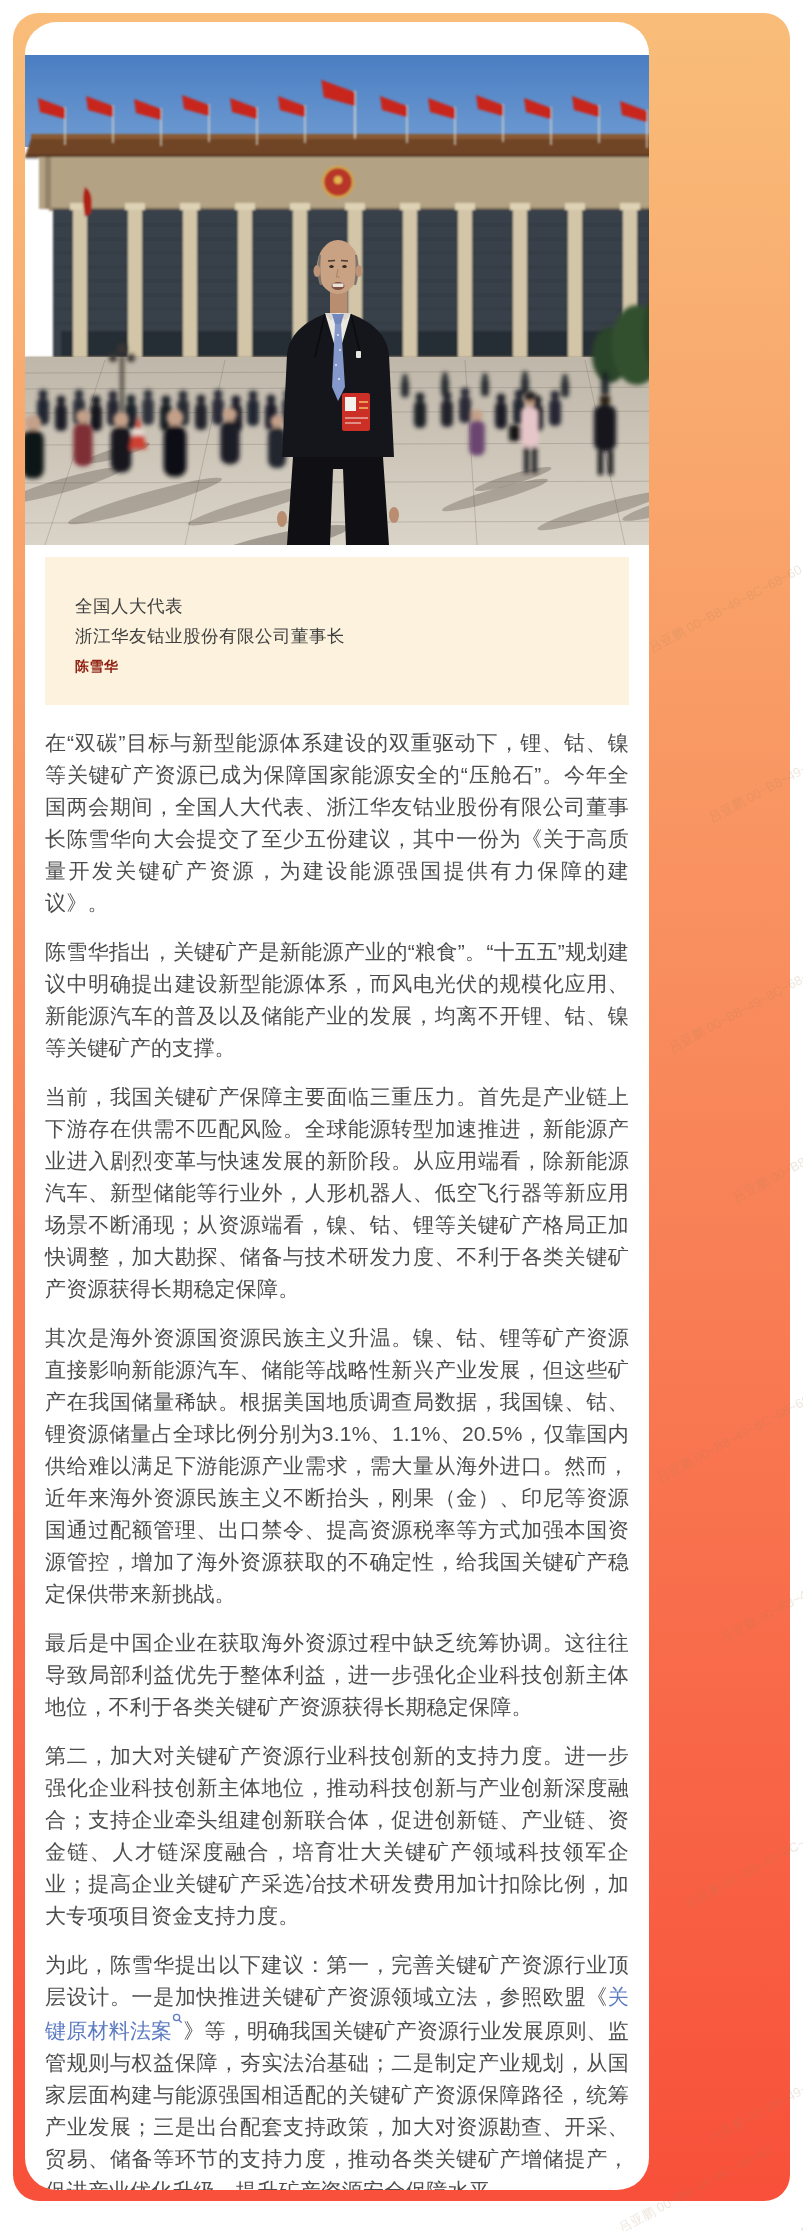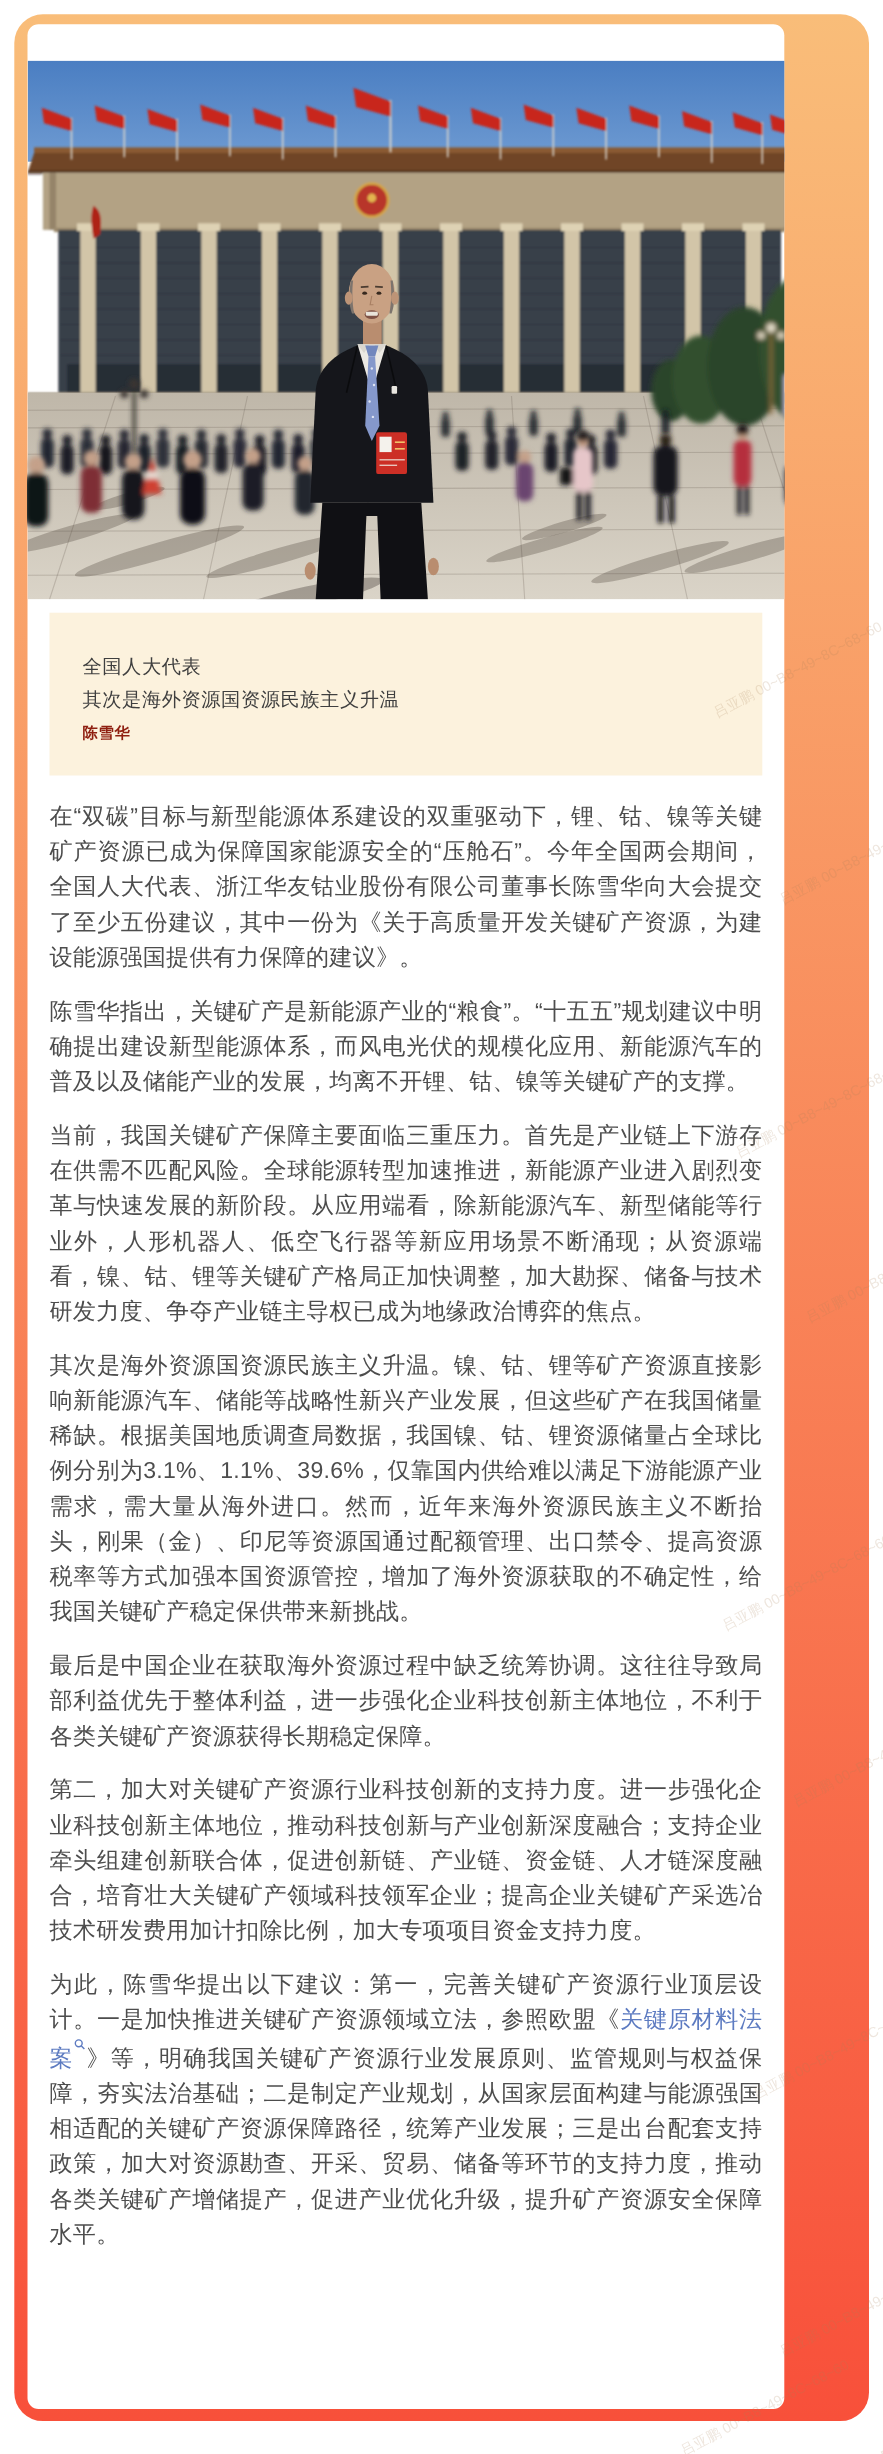--- a/index.html
+++ b/index.html
@@ -1,21 +1,21 @@
 <!DOCTYPE html>
 <html style="--frame-top: #f9bd79; --frame-bottom: #f8503a; --card-bg: #ffffff; --caption-bg: #fcf2dd; --caption-text: #3f3f3f; --name-red: #8f1f10; --body-text: #4d4d4d; --link-blue: #5d7bc1;"><head>
 <meta charset="utf-8">
 <style>
   html,body{margin:0;padding:0}
   body{width:803px;height:2231px;background:#ffffff;position:relative;overflow:hidden;
        font-family:"Liberation Sans","DejaVu Sans",sans-serif}
   .frame{position:absolute;left:13px;top:13px;width:777px;height:2188px;border-radius:26px;
          background:linear-gradient(180deg,var(--frame-top,#f9bd79) 0%,var(--frame-bottom,#f8503a) 100%);
          padding:9px 12px 11px;box-sizing:border-box}
-  .card{width:688px;height:2168px;background:var(--card-bg,#ffffff);border-radius:10px;
+  .card{width:624px;height:2168px;background:var(--card-bg,#ffffff);border-radius:32px;
         overflow:hidden;box-sizing:border-box}
   .photo-wrap{width:713px;height:490px;margin:33px auto 0;display:block;overflow:hidden}
   .caption{margin:12px 20px 0;background:var(--caption-bg,#fcf2dd);height:148px;
            box-sizing:border-box;padding:34px 30px 0}
   .caption .cap-line{font-size:17.5px;line-height:30px;color:var(--caption-text,#3f3f3f);letter-spacing:.5px}
   .caption .cap-name{font-size:14px;line-height:30px;font-weight:bold;color:var(--name-red,#8f1f10);letter-spacing:.5px}
   .bodytxt{margin:0 20px;padding:22px 0 40px}
   .bodytxt p{margin:0 0 17px;font-size:21px;line-height:32px;color:var(--body-text,#4d4d4d);
              text-align:justify;letter-spacing:.2px}
   .lnk{color:var(--link-blue,#5d7bc1);text-decoration:none;cursor:pointer}
@@ -298,29 +298,29 @@
           <ellipse cx="319.5" cy="211.5" rx="2.2" ry="1.5" fill="#37291f"></ellipse>
           <path d="M313,214 L311.5,222 L314.5,222" stroke="#a87f63" stroke-width="1" fill="none"></path>
           <ellipse cx="313" cy="231" rx="6.5" ry="4" fill="#7e5144"></ellipse>
           <rect x="307.5" y="228.5" width="11" height="3.5" rx="1" fill="#e9e4da"></rect>
         </g>
       </svg>
     </div>
 
     <div class="caption">
       <div class="cap-line">全国人大代表</div>
-      <div class="cap-line">其次是海外资源国资源民族主义升温</div>
+      <div class="cap-line">浙江华友钴业股份有限公司董事长</div>
       <div class="cap-name">陈雪华</div>
     </div>
 
     <div class="bodytxt">
       <p>在“双碳”目标与新型能源体系建设的双重驱动下，锂、钴、镍等关键矿产资源已成为保障国家能源安全的“压舱石”。今年全国两会期间，全国人大代表、浙江华友钴业股份有限公司董事长陈雪华向大会提交了至少五份建议，其中一份为《关于高质量开发关键矿产资源，为建设能源强国提供有力保障的建议》。</p>
       <p>陈雪华指出，关键矿产是新能源产业的“粮食”。“十五五”规划建议中明确提出建设新型能源体系，而风电光伏的规模化应用、新能源汽车的普及以及储能产业的发展，均离不开锂、钴、镍等关键矿产的支撑。</p>
-      <p>当前，我国关键矿产保障主要面临三重压力。首先是产业链上下游存在供需不匹配风险。全球能源转型加速推进，新能源产业进入剧烈变革与快速发展的新阶段。从应用端看，除新能源汽车、新型储能等行业外，人形机器人、低空飞行器等新应用场景不断涌现；从资源端看，镍、钴、锂等关键矿产格局正加快调整，加大勘探、储备与技术研发力度、争夺产业链主导权已成为地缘政治博弈的焦点。</p>
-      <p>其次是海外资源国资源民族主义升温。镍、钴、锂等矿产资源直接影响新能源汽车、储能等战略性新兴产业发展，但这些矿产在我国储量稀缺。根据美国地质调查局数据，我国镍、钴、锂资源储量占全球比例分别为3.1%、1.1%、39.6%，仅靠国内供给难以满足下游能源产业需求，需大量从海外进口。然而，近年来海外资源民族主义不断抬头，刚果（金）、印尼等资源国通过配额管理、出口禁令、提高资源税率等方式加强本国资源管控，增加了海外资源获取的不确定性，给我国关键矿产稳定保供带来新挑战。</p>
+      <p>当前，我国关键矿产保障主要面临三重压力。首先是产业链上下游存在供需不匹配风险。全球能源转型加速推进，新能源产业进入剧烈变革与快速发展的新阶段。从应用端看，除新能源汽车、新型储能等行业外，人形机器人、低空飞行器等新应用场景不断涌现；从资源端看，镍、钴、锂等关键矿产格局正加快调整，加大勘探、储备与技术研发力度、不利于各类关键矿产资源获得长期稳定保障。</p>
+      <p>其次是海外资源国资源民族主义升温。镍、钴、锂等矿产资源直接影响新能源汽车、储能等战略性新兴产业发展，但这些矿产在我国储量稀缺。根据美国地质调查局数据，我国镍、钴、锂资源储量占全球比例分别为3.1%、1.1%、20.5%，仅靠国内供给难以满足下游能源产业需求，需大量从海外进口。然而，近年来海外资源民族主义不断抬头，刚果（金）、印尼等资源国通过配额管理、出口禁令、提高资源税率等方式加强本国资源管控，增加了海外资源获取的不确定性，给我国关键矿产稳定保供带来新挑战。</p>
       <p>最后是中国企业在获取海外资源过程中缺乏统筹协调。这往往导致局部利益优先于整体利益，进一步强化企业科技创新主体地位，不利于各类关键矿产资源获得长期稳定保障。</p>
       <p>第二，加大对关键矿产资源行业科技创新的支持力度。进一步强化企业科技创新主体地位，推动科技创新与产业创新深度融合；支持企业牵头组建创新联合体，促进创新链、产业链、资金链、人才链深度融合，培育壮大关键矿产领域科技领军企业；提高企业关键矿产采选冶技术研发费用加计扣除比例，加大专项项目资金支持力度。</p>
       <p><span>为此，陈雪华提出以下建议：第一，完善关键矿产资源行业顶层设计。一是加快推进关键矿产资源领域立法，参照欧盟《</span><a class="lnk">关键原材料法案</a><sup class="lnk-sup"><svg width="11" height="11" viewBox="0 0 12 12">
               <circle cx="5" cy="5" r="3.4" fill="none" stroke="currentColor" stroke-width="1.4"></circle>
               <line x1="7.6" y1="7.6" x2="10.6" y2="10.6" stroke="currentColor" stroke-width="1.4"></line>
             </svg></sup><span>》等，明确我国关键矿产资源行业发展原则、监管规则与权益保障，夯实法治基础；二是制定产业规划，从国家层面构建与能源强国相适配的关键矿产资源保障路径，统筹产业发展；三是出台配套支持政策，加大对资源勘查、开采、贸易、储备等环节的支持力度，推动各类关键矿产增储提产，促进产业优化升级，提升矿产资源安全保障水平。</span></p>
     </div>
 
   </div>
 </div>

